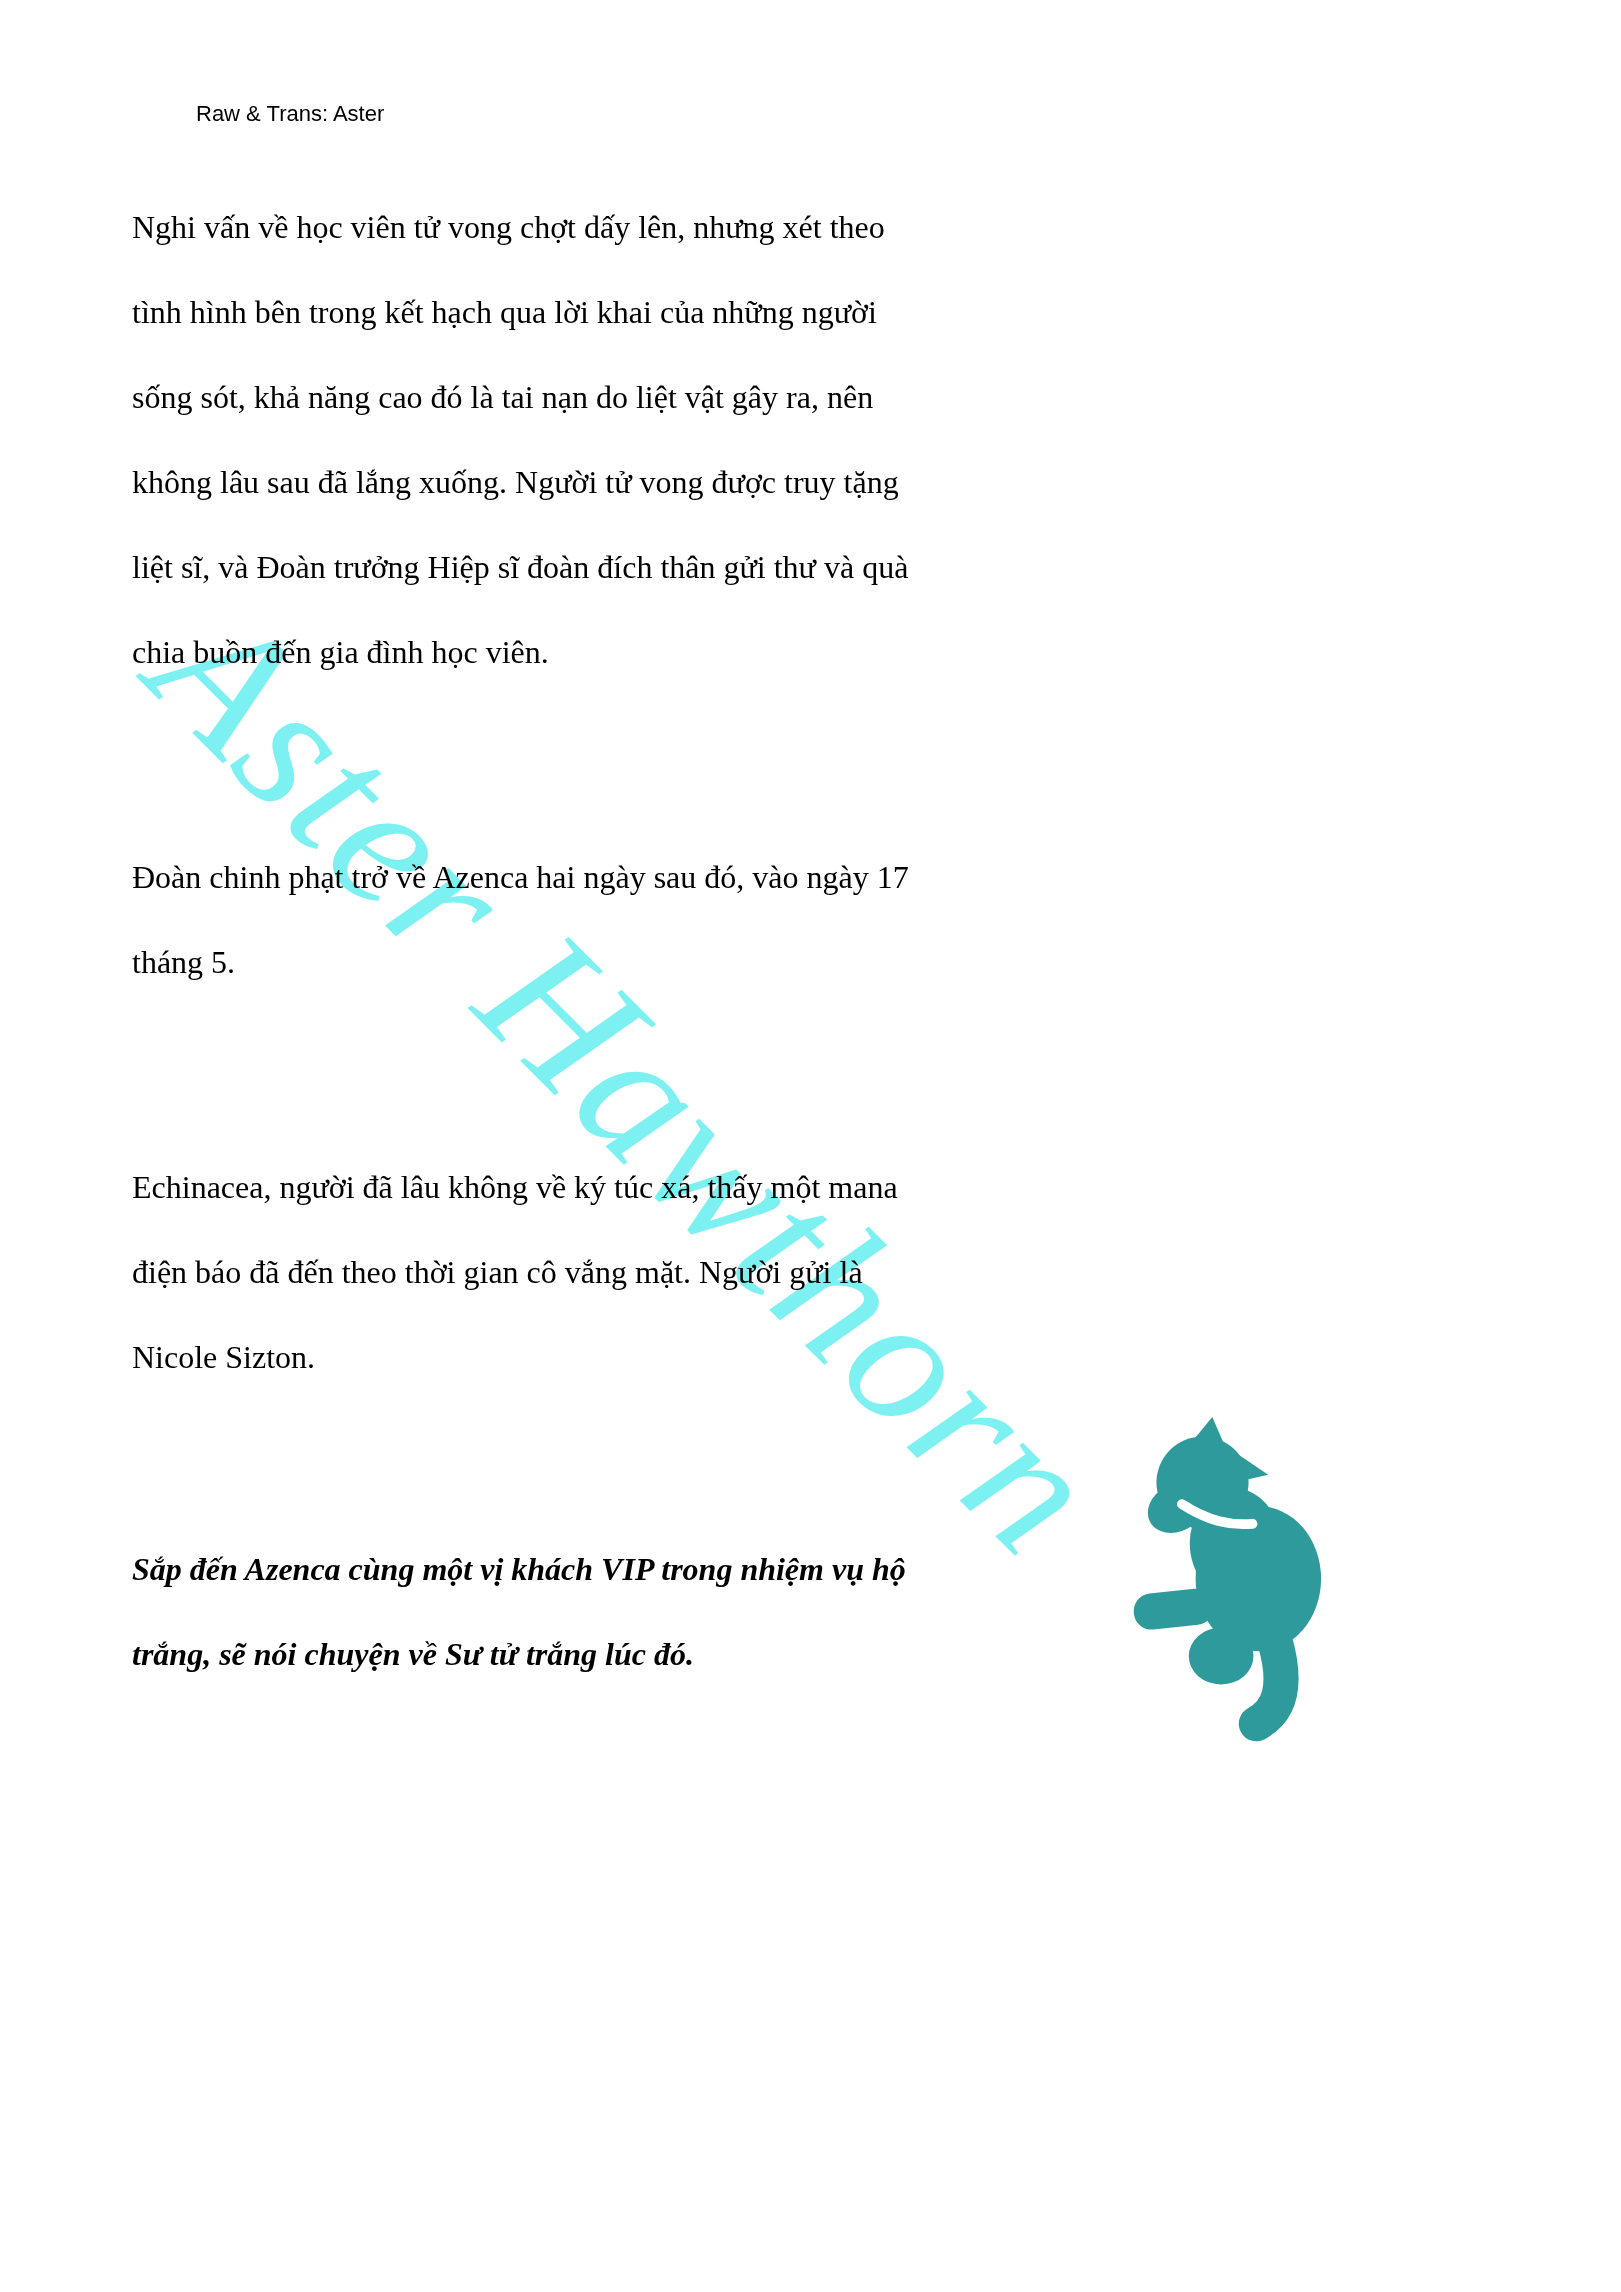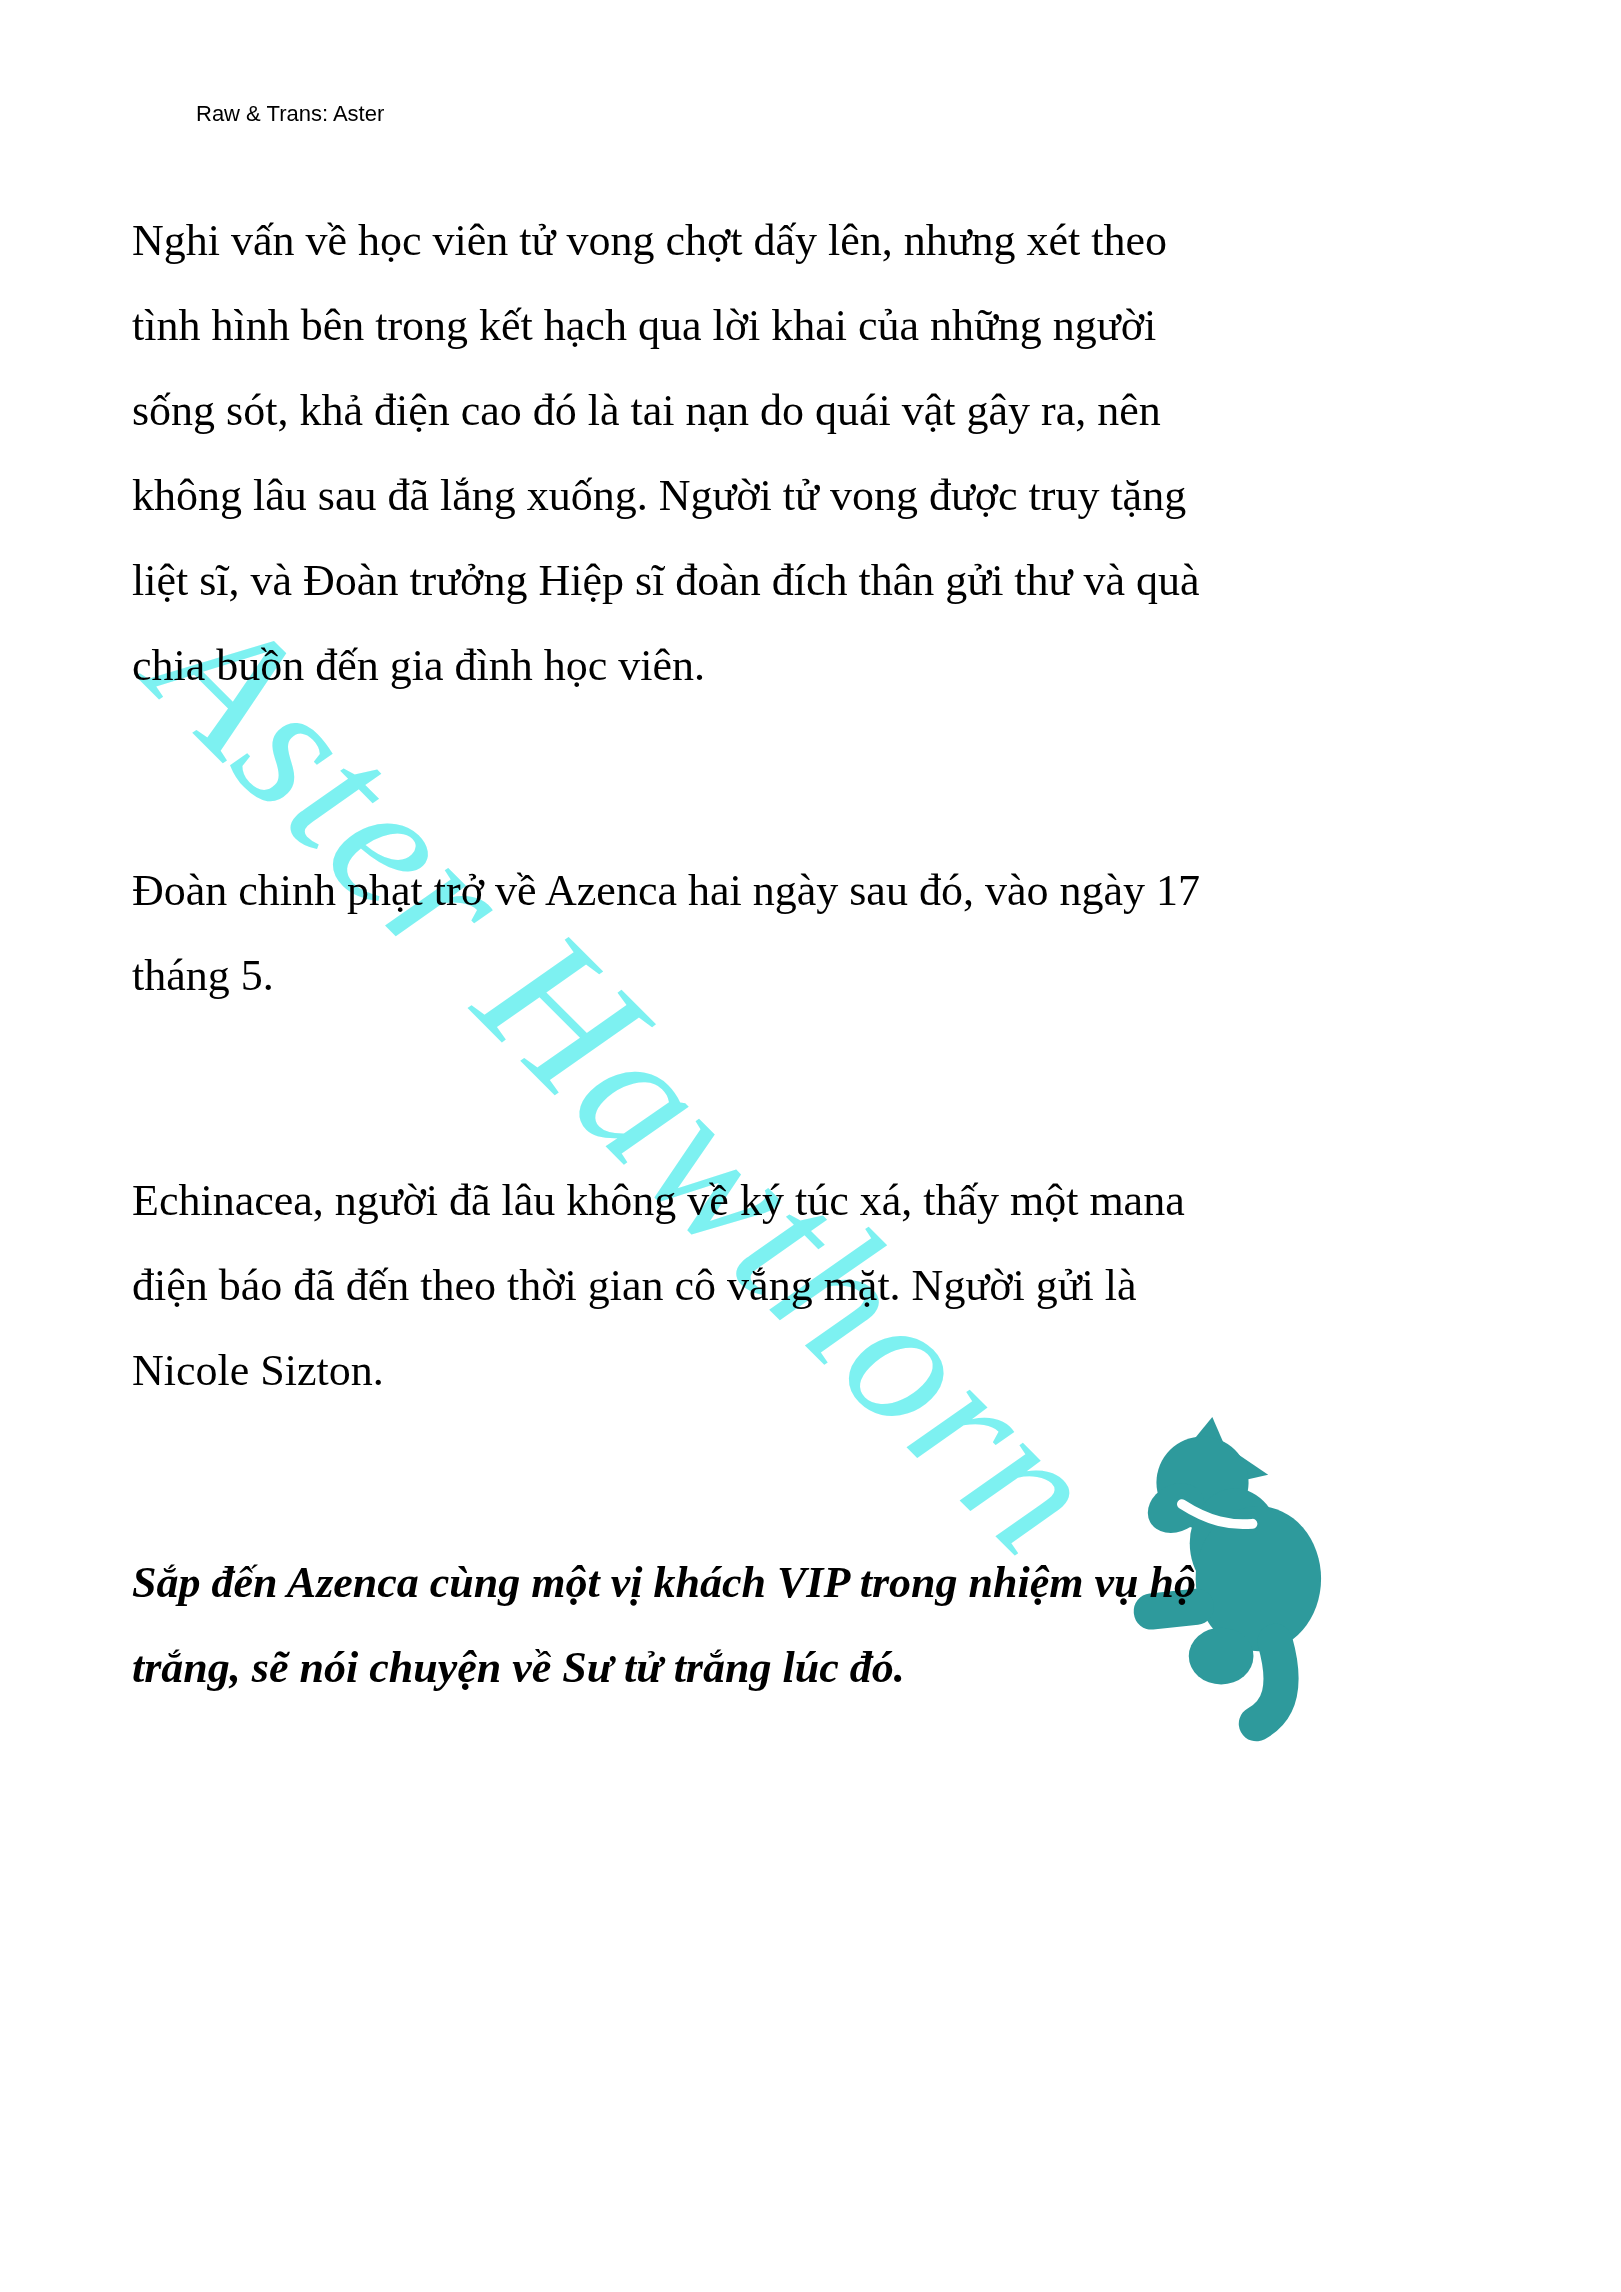--- a/index.html
+++ b/index.html
@@ -25,22 +25,22 @@
     transform:rotate(45deg);
     transform-origin:0 0;
     z-index:1;
   }
   .cat{
     position:absolute;left:1129px;top:1414px;
     width:196px;height:343px;
     z-index:2;
   }
   .body-text{
-    position:absolute;left:132px;top:198px;width:1294px;
-    font-size:44px;color:#000;
+    position:absolute;left:132px;top:185px;width:1294px;
+    font-size:32px;color:#000;
     z-index:3;
   }
   .para{margin:0 0 140px 0;}
   .para.p-last{margin-top:-12.7px;font-weight:bold;}
   .line{height:85px;line-height:85px;white-space:nowrap;}
   .para.italic .line{font-style:italic;}
 </style>
 </head>
 <body>
 
@@ -63,21 +63,21 @@
     <path d="M54,92 C82,110 104,114 126,112" fill="none" stroke="#ffffff" stroke-width="10" stroke-linecap="round"></path>
   </svg>
 
   <div class="header">Raw &amp; Trans: Aster</div>
 
   <div class="body-text">
 
     <div class="para">
       <div class="line">Nghi vấn về học viên tử vong chợt dấy lên, nhưng xét theo</div>
       <div class="line">tình hình bên trong kết hạch qua lời khai của những người</div>
-      <div class="line">sống sót, khả điện cao đó là tai nạn do quái vật gây ra, nên</div>
+      <div class="line">sống sót, khả năng cao đó là tai nạn do liệt vật gây ra, nên</div>
       <div class="line">không lâu sau đã lắng xuống. Người tử vong được truy tặng</div>
       <div class="line">liệt sĩ, và Đoàn trưởng Hiệp sĩ đoàn đích thân gửi thư và quà</div>
       <div class="line">chia buồn đến gia đình học viên.</div>
     </div>
 
     <div class="para">
       <div class="line">Đoàn chinh phạt trở về Azenca hai ngày sau đó, vào ngày 17</div>
       <div class="line">tháng 5.</div>
     </div>
 

